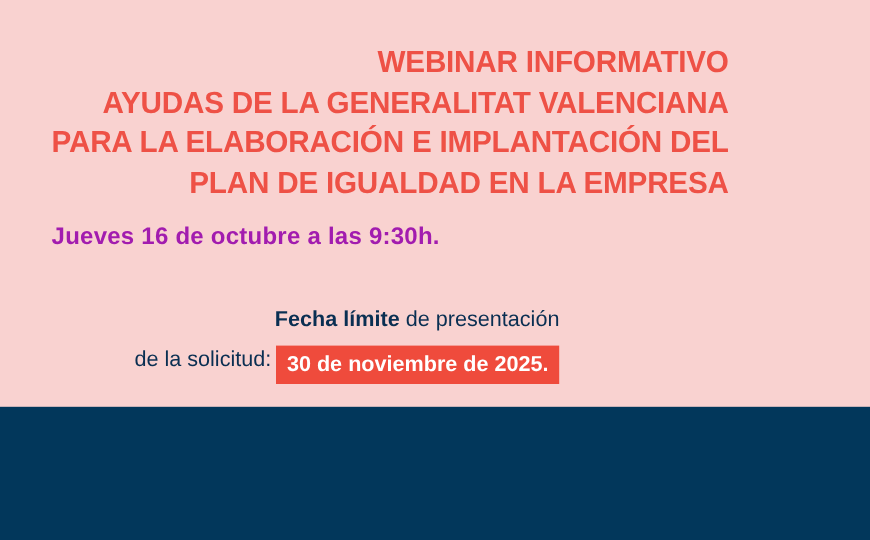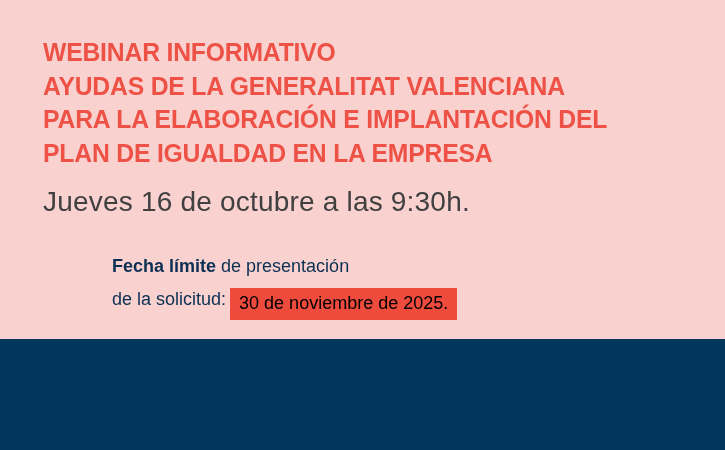--- a/index.html
+++ b/index.html
@@ -20,20 +20,21 @@
     background: #f9d2d0;
     display: flex;
     flex-direction: column;
   }
 
   
   .main {
     position: relative;
     height: 339px;
     background: #f9d2d0;
+    text-align: right;
   }
 
   .headline {
     position: absolute;
     left: 43px;
     top: 40px;
     color: #ee5146;
     font-weight: bold;
     font-size: 25.5px;
     line-height: 24.5px;
@@ -45,23 +46,23 @@
     display: block;
     transform: scaleX(0.97);
     transform-origin: left center;
     padding-bottom: 9px;
   }
 
   .subtitle {
     position: absolute;
     left: 43px;
     top: 186px;
-    color: #404040;
-    font-size: 28px;
-    font-weight: 400;
+    color: #a21caf;
+    font-size: 20px;
+    font-weight: 700;
     letter-spacing: 0.2px;
     white-space: nowrap;
   }
 
   .deadline {
     position: absolute;
     left: 112px;
     top: 250px;
     color: #0a2f52;
     font-size: 18px;
@@ -74,22 +75,22 @@
   }
   .dl-strong {
     font-weight: bold;
   }
   .dl-light {
     font-weight: 400;
   }
   .dl-highlight {
     display: inline-block;
     background: #ef4b3c;
-    color: #000000;
-    font-weight: normal;
+    color: #ffffff;
+    font-weight: bold;
     padding: 3px 9px 4px 9px;
     margin-left: 4px;
     line-height: 25px;
     vertical-align: -4px;
   }
 
   
   .footer {
     position: relative;
     flex: 1;

